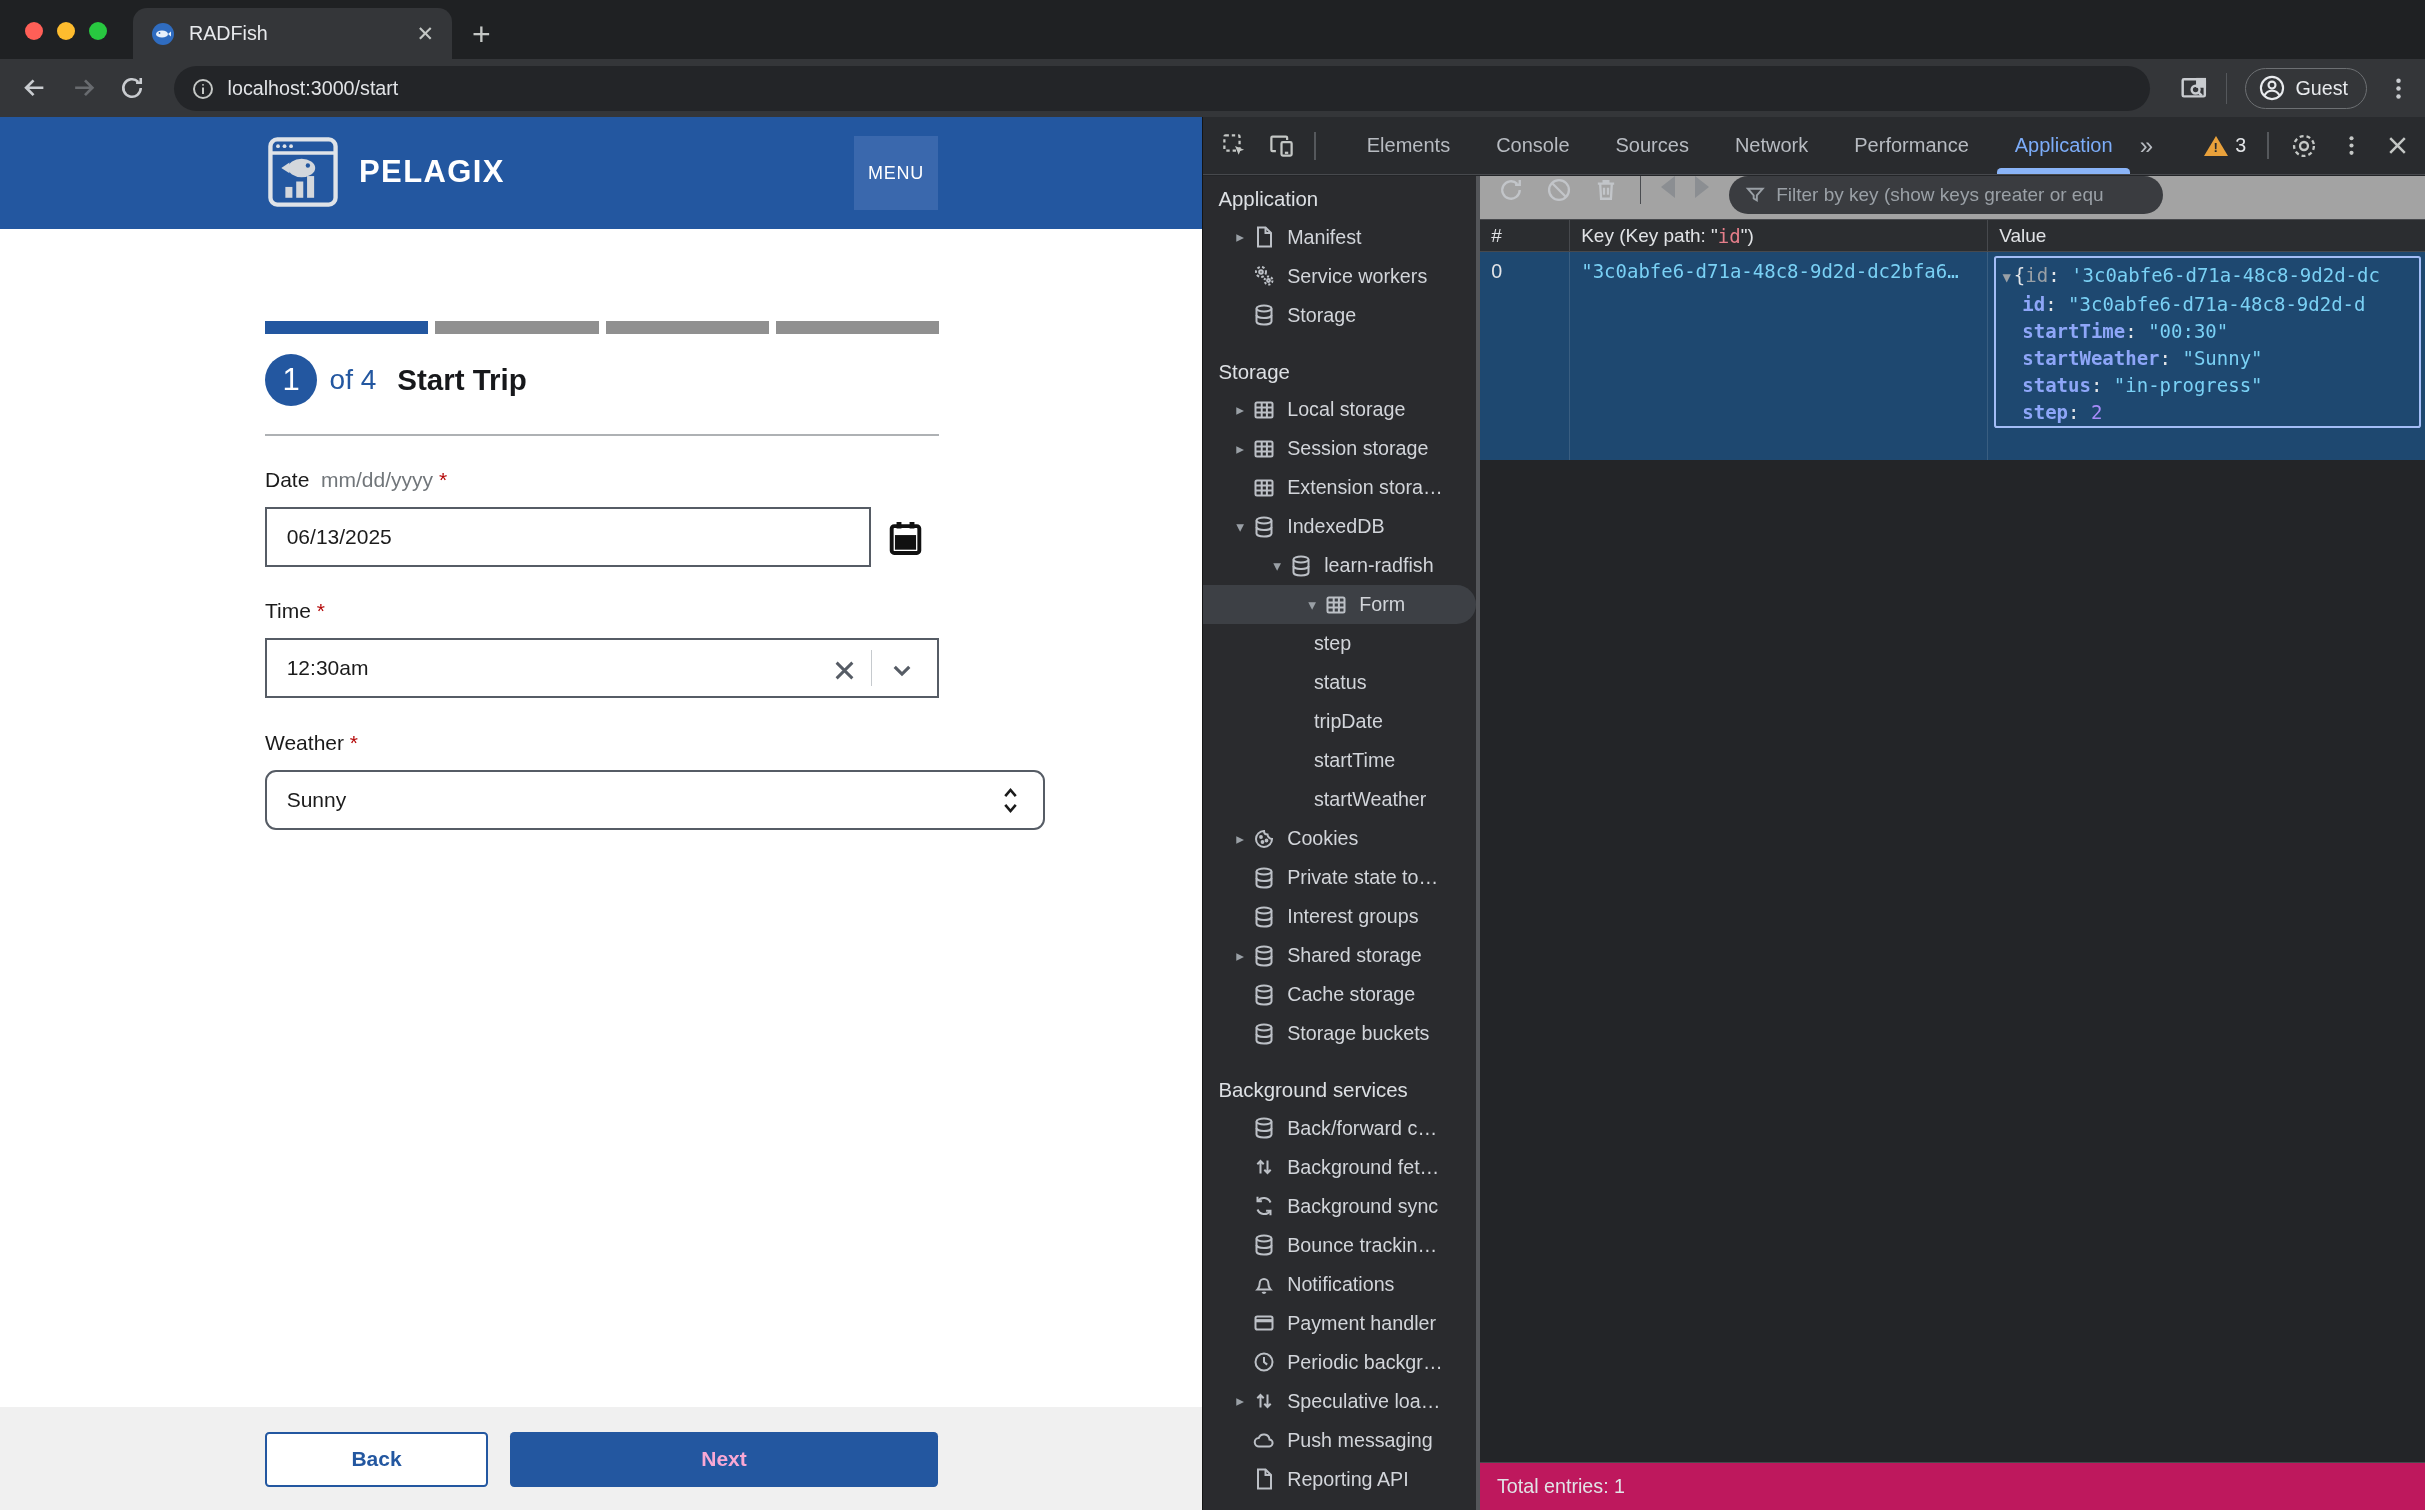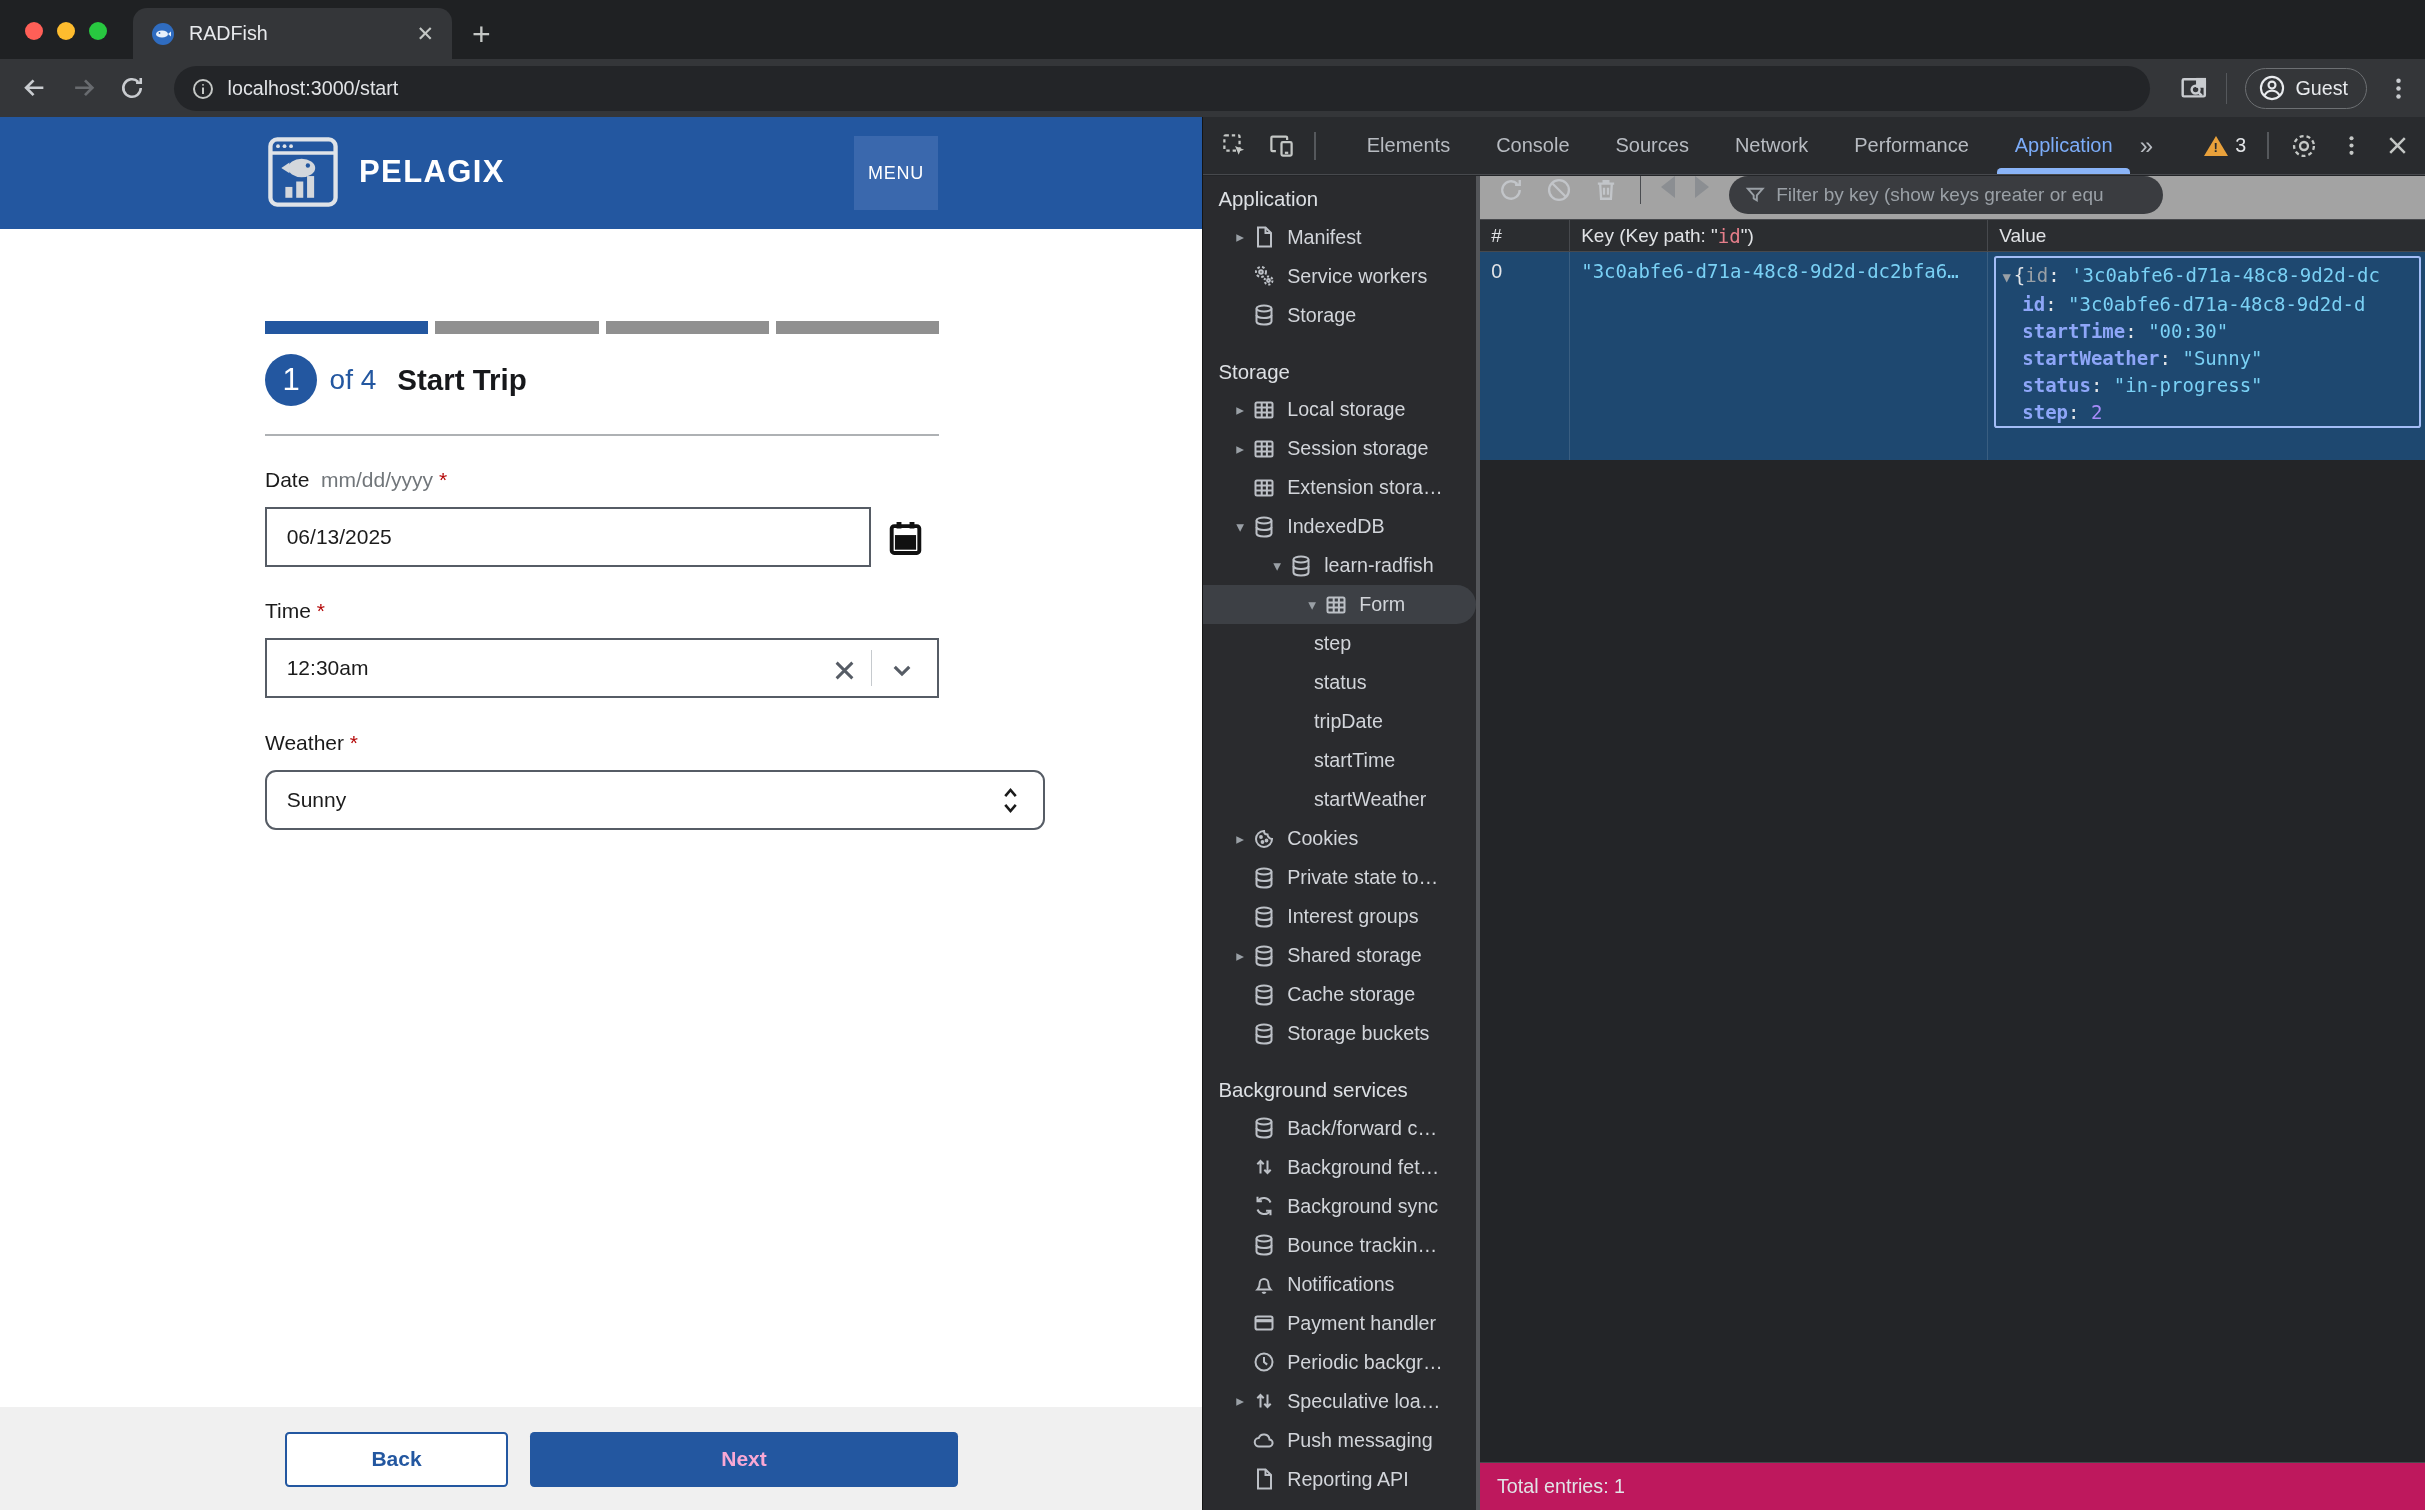--- a/index.html
+++ b/index.html
@@ -46,21 +46,21 @@
   .tbox { position:absolute; left:265px; background:#fff; border:2.1px solid #565c65; height:60px; font-size:21px; color:#1b1b1b; display:flex; align-items:center; padding-left:19.7px; }
   .in-date { top:390px; width:606px; }
   .cal-btn { position:absolute; left:886px; top:400px; width:39px; height:41px; background:none; border:none; }
   .in-time { top:521px; width:674px; }
   .combo-clear { position:absolute; right:79px; top:17px; }
   .combo-div { position:absolute; right:65px; top:9.8px; width:1.4px; height:36px; background:#c6cace; }
   .combo-arrow { position:absolute; right:21px; top:18px; }
   .in-weather { top:653px; width:780px;border-radius:11px; }
   .sel-stepper { position:absolute; right:22.5px; top:12.6px; }
   .pagefoot { position:absolute; left:0; right:0; top:1290px; height:103px; background:#f0f0f0; }
-  .btn { position:absolute; top:24.6px; height:55px; border-radius:4.2px; font-size:21px; font-weight:bold; display:flex; align-items:center; justify-content:center;margin-left:20px; }
+  .btn { position:absolute; top:24.6px; height:55px; border-radius:4.2px; font-size:21px; font-weight:bold; display:flex; align-items:center; justify-content:center; }
   .btn-back { left:265px; width:223px; background:#fff; border:2.1px solid #2357a0; color:#2357a0; }
   .btn-next { left:510px; width:428px; background:#2357a0; border:none; color:#f9a8d4; }
 
   
   .devtools { position:absolute; top:117px; left:1202px; width:1223px; bottom:0; background:#232528; border-left:0.7px solid #141414; color:#d2d5da; }
   .dt-tabbar { height:58px; background:#292b2e; border-bottom:0.7px solid #47494d; display:flex; align-items:center; position:relative; }
   .dt-tabbar .tools { display:flex; align-items:center; gap:19.7px; margin-left:18px; }
   .dt-tabs { display:flex; margin-left:28px; height:100%; }
   .dt-tab { padding:0 23px; display:flex; align-items:center; font-size:20px; color:#b7bbc1; position:relative; height:100%; }
   .dt-tab.active { color:#7cacf8; }

